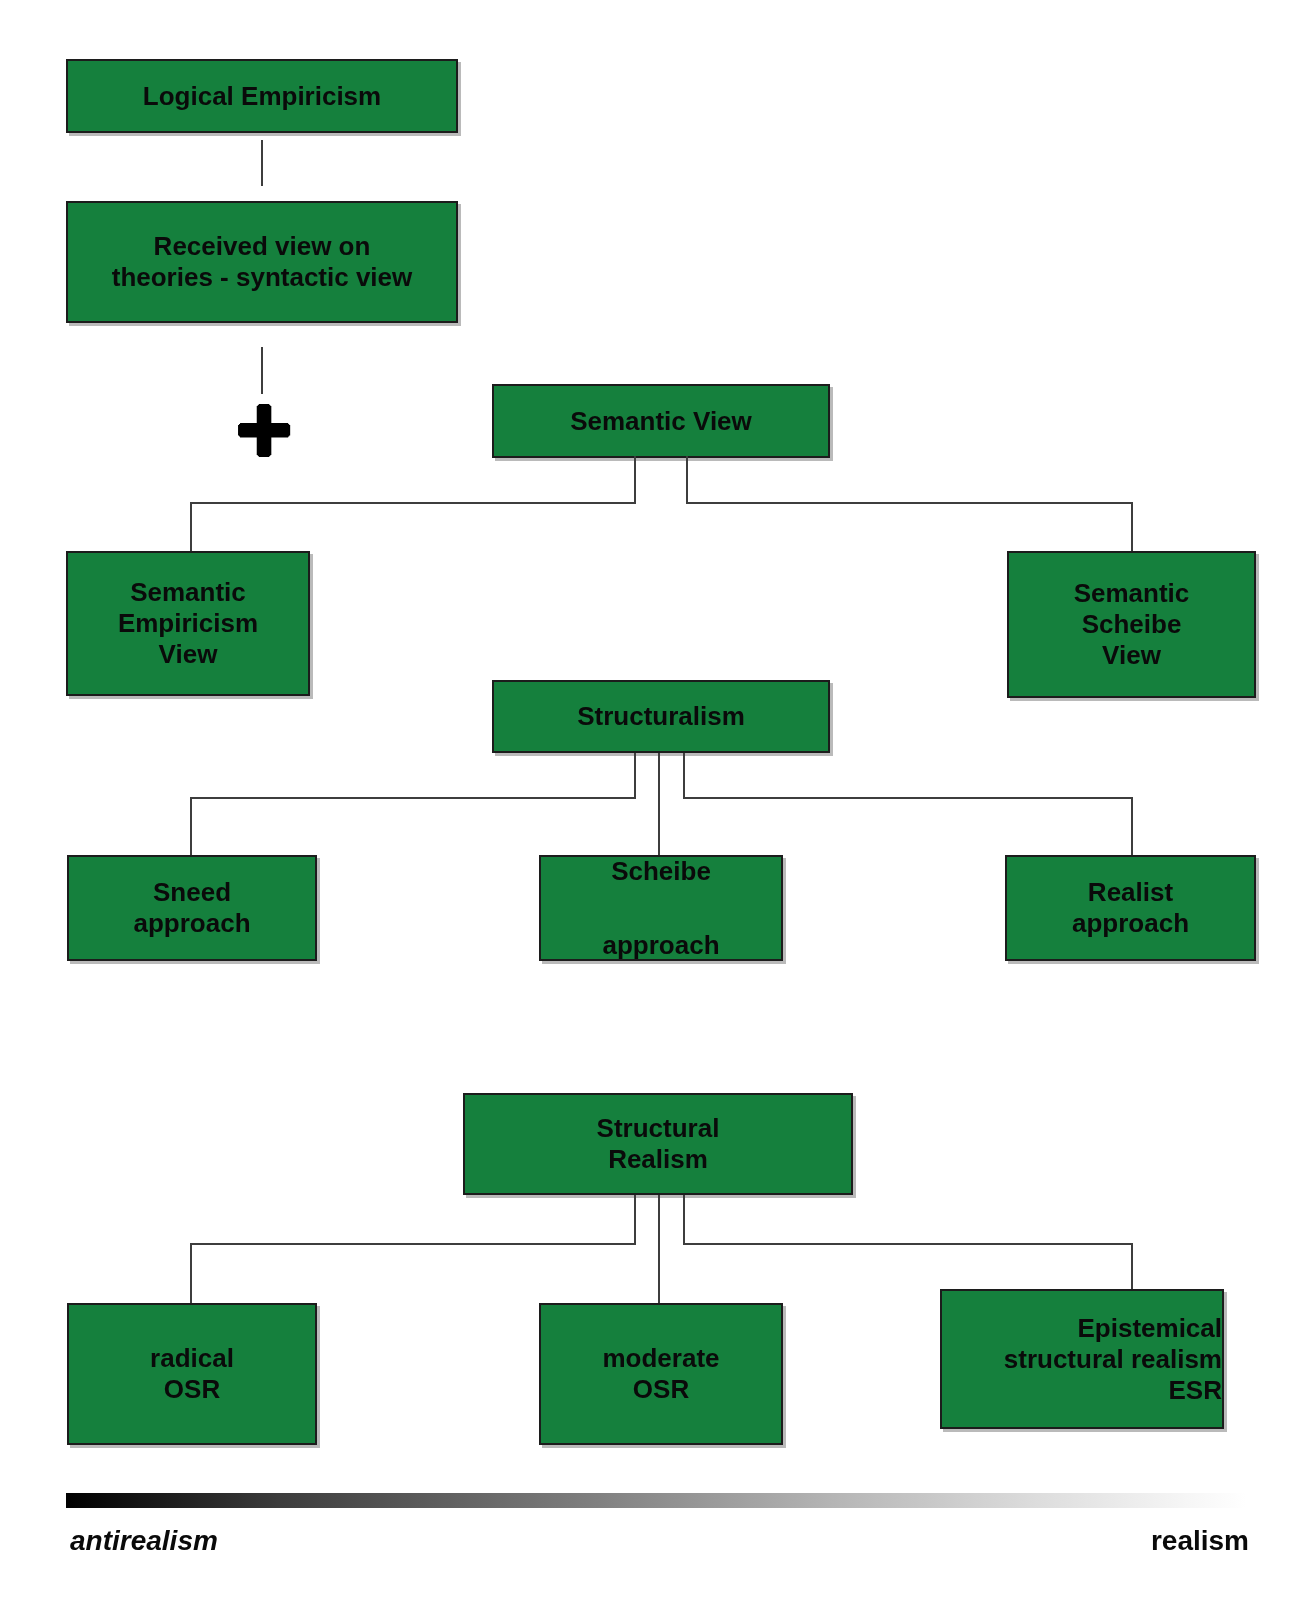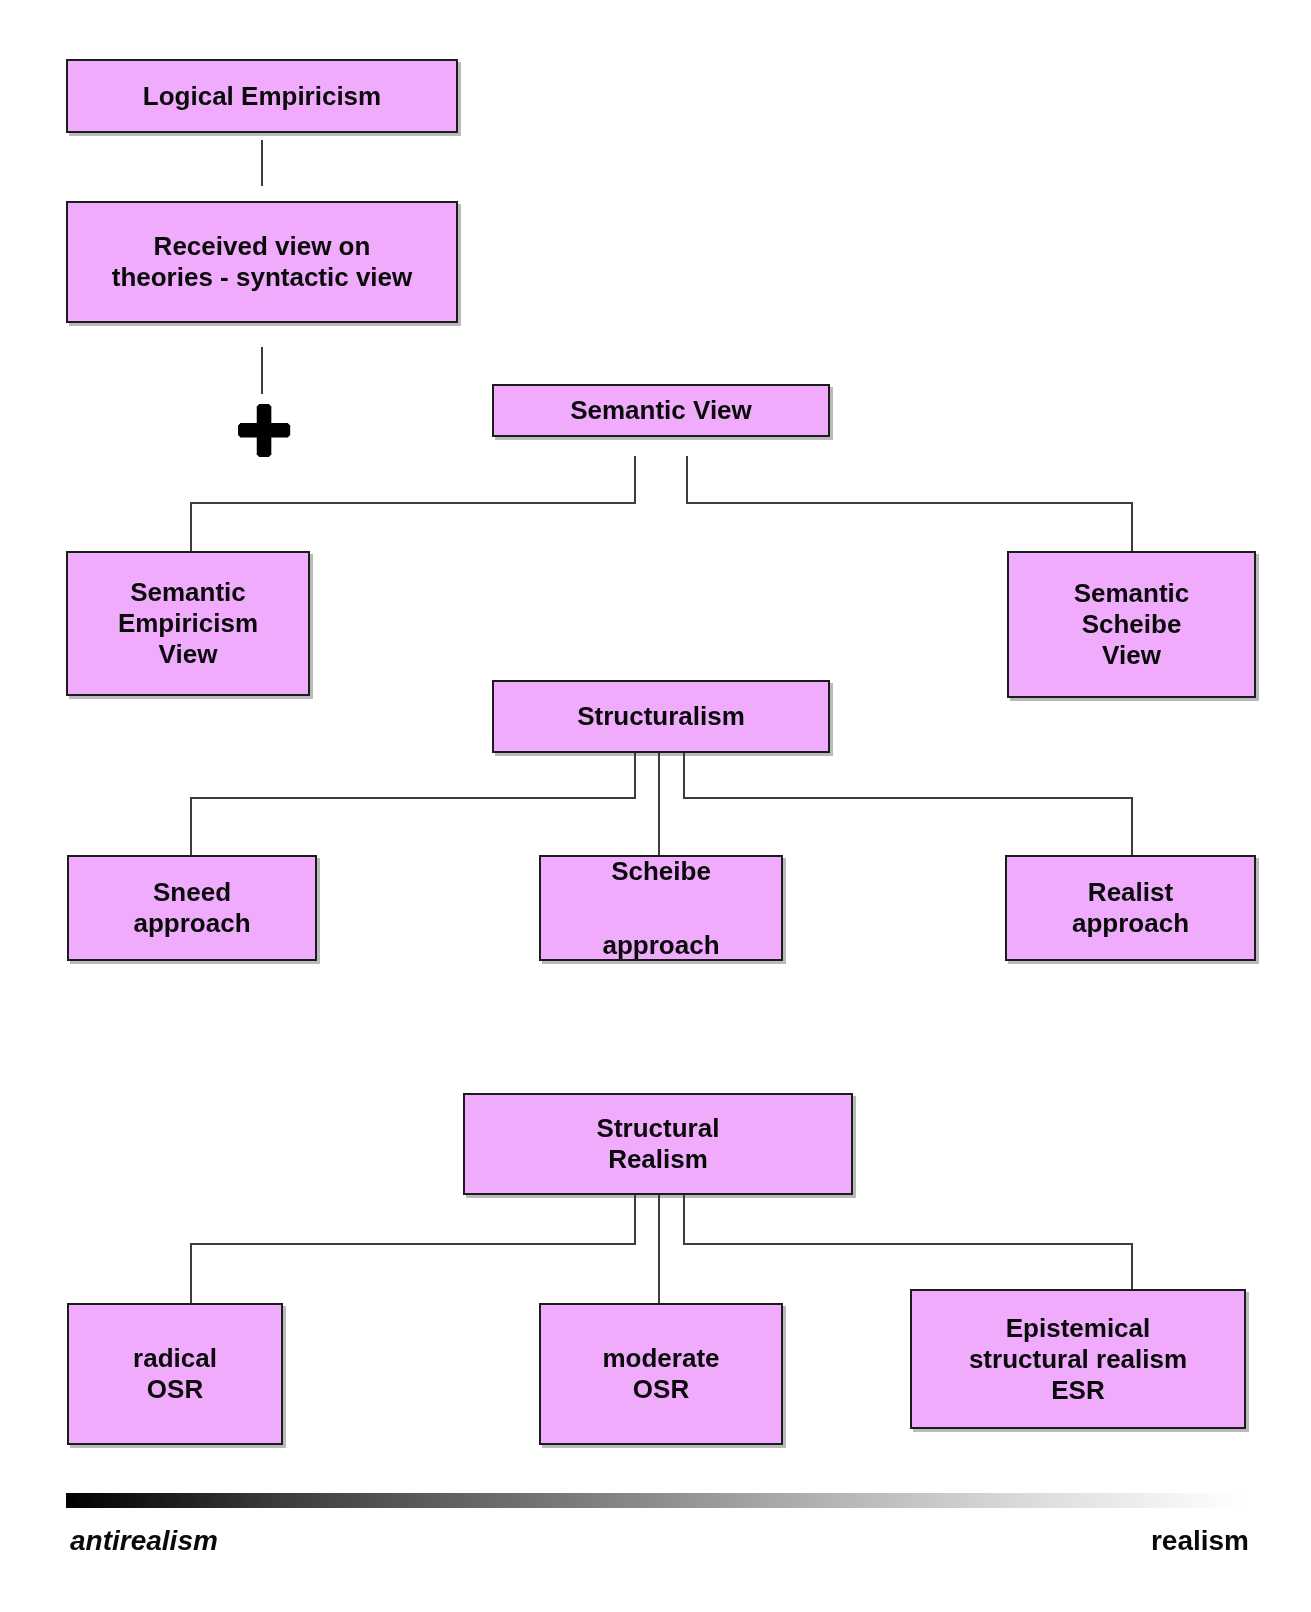--- a/index.html
+++ b/index.html
@@ -8,21 +8,21 @@
     position: relative;
     width: 1311px;
     height: 1612px;
     background: #ffffff;
     font-family: "Liberation Sans", "DejaVu Sans", sans-serif;
     overflow: hidden;
   }
   .node {
     position: absolute;
     box-sizing: border-box;
-    background: #f0abfc;
+    background: #15803d;
     border: 2px solid #1c1c1c;
     box-shadow: 3px 3px 0 rgba(130,130,130,0.55);
     display: flex;
     flex-direction: column;
     align-items: center;
     justify-content: center;
     text-align: center;
     font-weight: bold;
     font-size: 26px;
     line-height: 31px;
@@ -65,21 +65,21 @@
 
   <div class="node" style="left:66px;top:59px;width:392px;height:74px;">
     <span class="ln">Logical Empiricism</span>
   </div>
 
   <div class="node" style="left:66px;top:201px;width:392px;height:122px;">
     <span class="ln">Received view on</span>
     <span class="ln">theories - syntactic view</span>
   </div>
 
-  <div class="node" style="left:492px;top:384px;width:338px;height:53px;">
+  <div class="node" style="left:492px;top:384px;width:338px;height:74px;">
     <span class="ln">Semantic View</span>
   </div>
 
   <div class="node" style="left:66px;top:551px;width:244px;height:145px;">
     <span class="ln">Semantic</span>
     <span class="ln">Empiricism</span>
     <span class="ln">View</span>
   </div>
 
   <div class="node" style="left:1007px;top:551px;width:249px;height:147px;">
@@ -105,31 +105,31 @@
   <div class="node" style="left:1005px;top:855px;width:251px;height:106px;">
     <span class="ln">Realist</span>
     <span class="ln">approach</span>
   </div>
 
   <div class="node" style="left:463px;top:1093px;width:390px;height:102px;">
     <span class="ln">Structural</span>
     <span class="ln">Realism</span>
   </div>
 
-  <div class="node" style="left:67px;top:1303px;width:216px;height:142px;">
+  <div class="node" style="left:67px;top:1303px;width:250px;height:142px;">
     <span class="ln">radical</span>
     <span class="ln">OSR</span>
   </div>
 
   <div class="node" style="left:539px;top:1303px;width:244px;height:142px;">
     <span class="ln">moderate</span>
     <span class="ln">OSR</span>
   </div>
 
-  <div class="node" style="left:910px;top:1289px;width:336px;height:140px;">
+  <div class="node" style="left:940px;top:1289px;width:284px;height:140px;align-items:flex-end;">
     <span class="ln">Epistemical</span>
     <span class="ln">structural realism</span>
     <span class="ln">ESR</span>
   </div>
 
   <div class="plus">+</div>
 
   <div class="line v" style="left:261px;top:140px;height:46px;"></div>
   <div class="line v" style="left:261px;top:347px;height:47px;"></div>
 

